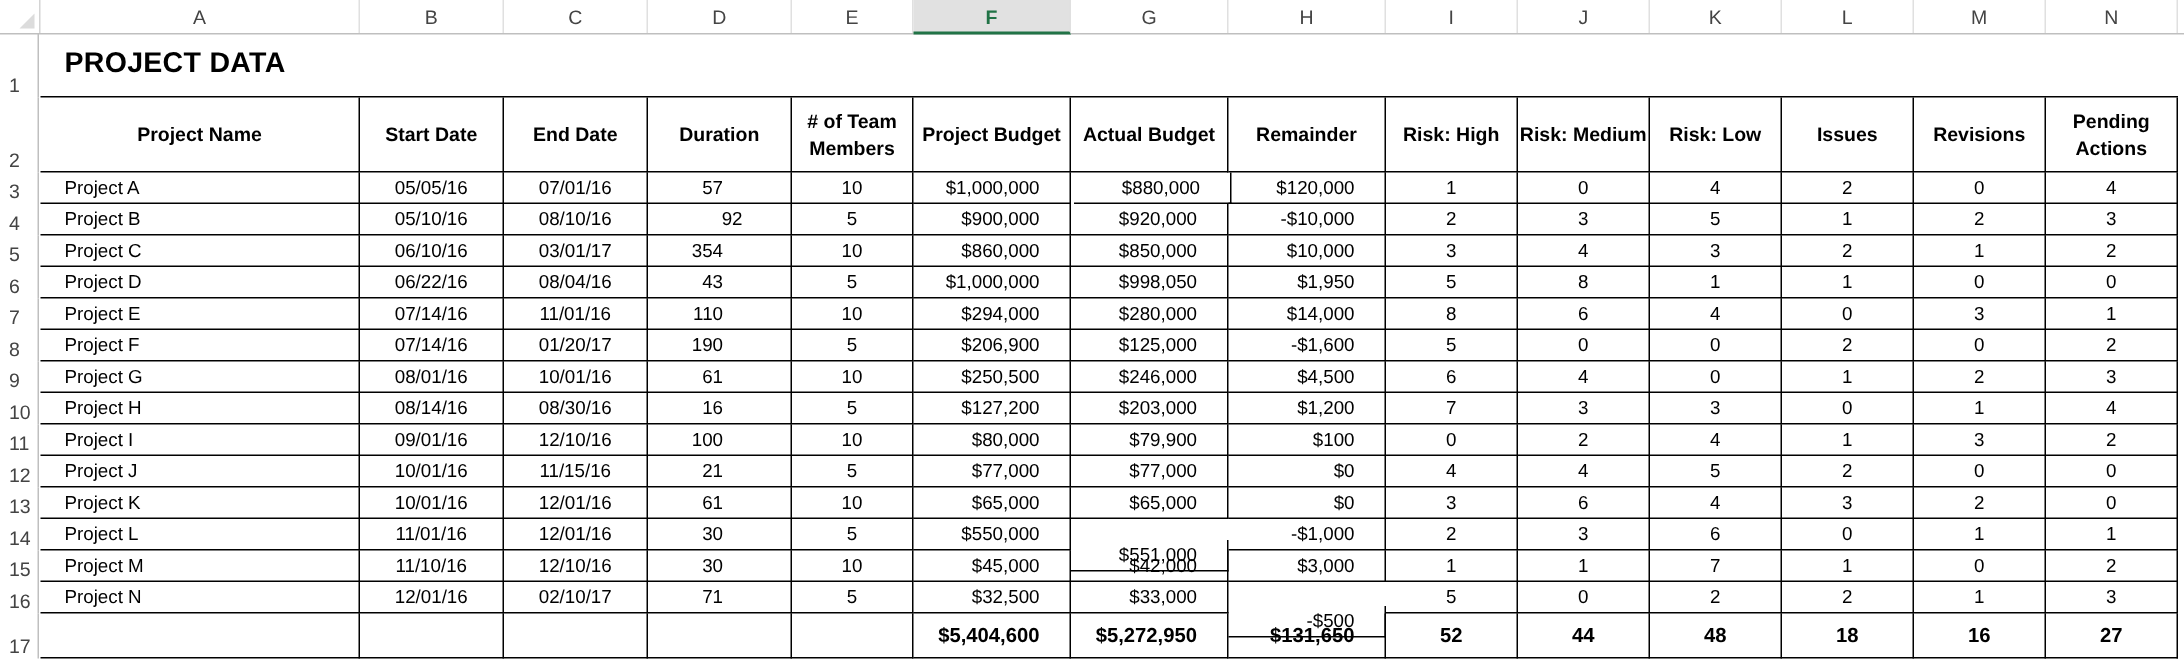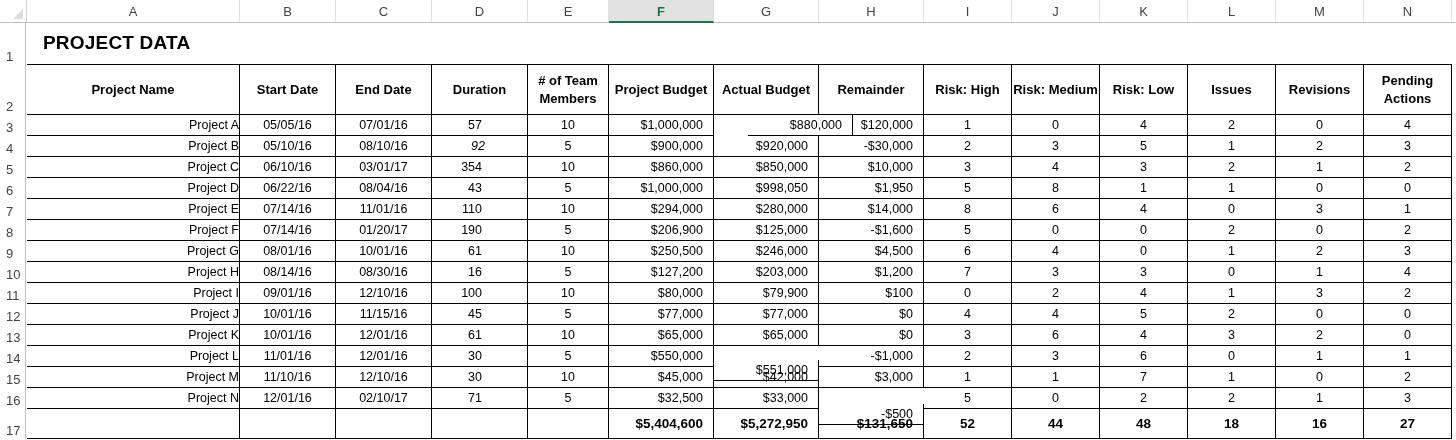--- a/index.html
+++ b/index.html
@@ -23,22 +23,22 @@
           border-right: 1px solid #bfbfbf; }
     .rh span { position: absolute; bottom: 1px; left: 6px; }
     
     .cell { position: absolute; box-sizing: border-box; font-size: 12.5px;
             white-space: nowrap; overflow: hidden; }
     .grid { border-right: 1px solid #000; border-bottom: 1px solid #000; }
     .title { font-size: 19px; font-weight: bold; letter-spacing: 0.2px; }
     .hdr { font-weight: bold; font-size: 13px; text-align: center; display: flex;
            align-items: center; justify-content: center; line-height: 18px; white-space: normal; }
     .c { text-align: center; }
-    .r { text-align: right; padding-right: 10px; }
-    .l { text-align: right; padding-left: 3px; }
+    .r { text-align: right; padding-right: 20px; }
+    .l { text-align: left; padding-left: 16px; }
     .tot { font-weight: bold; font-size: 13.5px; }
   </style>
 </head>
 <body>
 
 <div class="sheet" id="sheet">
     <div class="colhdr">
       <div class="corner">
         <div class="tri"></div>
       </div>
@@ -123,36 +123,36 @@
     <div class="cell grid hdr" style="left: 1100px; top: 65px; width: 88px; height: 50px;">Risk: Low</div>
     <div class="cell grid hdr" style="left: 1188px; top: 65px; width: 88px; height: 50px;">Issues</div>
     <div class="cell grid hdr" style="left: 1276px; top: 65px; width: 88px; height: 50px;">Revisions</div>
     <div class="cell grid hdr" style="left: 1364px; top: 65px; width: 88px; height: 50px;">Pending Actions</div>
     <div class="cell grid l" style="left: 27px; top: 115px; width: 213px; height: 21px; line-height: 20px;">Project A</div>
     <div class="cell grid c" style="left: 240px; top: 115px; width: 96px; height: 21px; line-height: 20px;">05/05/16</div>
     <div class="cell grid c" style="left: 336px; top: 115px; width: 96px; height: 21px; line-height: 20px;">07/01/16</div>
     <div class="cell grid r" style="left: 432px; top: 115px; width: 96px; height: 21px; line-height: 20px; padding-right: 45px;">57</div>
     <div class="cell grid c" style="left: 528px; top: 115px; width: 81px; height: 21px; line-height: 20px;">10</div>
     <div class="cell grid r" style="left: 609px; top: 115px; width: 105px; height: 21px; line-height: 20px;">$1,000,000</div>
-    <div class="cell grid r" style="left: 748px; top: 115px; width: 105px; height: 21px; line-height: 20px;">$880,000</div>
+    <div class="cell grid r" style="left: 716px; top: 115px; width: 105px; height: 21px; line-height: 20px;">$880,000</div>
     <div class="cell grid r" style="left: 819px; top: 115px; width: 105px; height: 21px; line-height: 20px;">$120,000</div>
     <div class="cell grid c" style="left: 924px; top: 115px; width: 88px; height: 21px; line-height: 20px;">1</div>
     <div class="cell grid c" style="left: 1012px; top: 115px; width: 88px; height: 21px; line-height: 20px;">0</div>
     <div class="cell grid c" style="left: 1100px; top: 115px; width: 88px; height: 21px; line-height: 20px;">4</div>
     <div class="cell grid c" style="left: 1188px; top: 115px; width: 88px; height: 21px; line-height: 20px;">2</div>
     <div class="cell grid c" style="left: 1276px; top: 115px; width: 88px; height: 21px; line-height: 20px;">0</div>
     <div class="cell grid c" style="left: 1364px; top: 115px; width: 88px; height: 21px; line-height: 20px;">4</div>
     <div class="cell grid l" style="left: 27px; top: 136px; width: 213px; height: 21px; line-height: 20px;">Project B</div>
     <div class="cell grid c" style="left: 240px; top: 136px; width: 96px; height: 21px; line-height: 20px;">05/10/16</div>
     <div class="cell grid c" style="left: 336px; top: 136px; width: 96px; height: 21px; line-height: 20px;">08/10/16</div>
-    <div class="cell grid r" style="left: 432px; top: 136px; width: 96px; height: 21px; line-height: 20px; padding-right: 42px; font-style: italic;">92</div>
+    <div class="cell grid r" style="left: 432px; top: 136px; width: 96px; height: 21px; line-height: 20px; padding-right: 32px;">92</div>
     <div class="cell grid c" style="left: 528px; top: 136px; width: 81px; height: 21px; line-height: 20px;">5</div>
     <div class="cell grid r" style="left: 609px; top: 136px; width: 105px; height: 21px; line-height: 20px;">$900,000</div>
     <div class="cell grid r" style="left: 714px; top: 136px; width: 105px; height: 21px; line-height: 20px;">$920,000</div>
-    <div class="cell grid r" style="left: 819px; top: 136px; width: 105px; height: 21px; line-height: 20px;">-$30,000</div>
+    <div class="cell grid r" style="left: 819px; top: 136px; width: 105px; height: 21px; line-height: 20px;">-$10,000</div>
     <div class="cell grid c" style="left: 924px; top: 136px; width: 88px; height: 21px; line-height: 20px;">2</div>
     <div class="cell grid c" style="left: 1012px; top: 136px; width: 88px; height: 21px; line-height: 20px;">3</div>
     <div class="cell grid c" style="left: 1100px; top: 136px; width: 88px; height: 21px; line-height: 20px;">5</div>
     <div class="cell grid c" style="left: 1188px; top: 136px; width: 88px; height: 21px; line-height: 20px;">1</div>
     <div class="cell grid c" style="left: 1276px; top: 136px; width: 88px; height: 21px; line-height: 20px;">2</div>
     <div class="cell grid c" style="left: 1364px; top: 136px; width: 88px; height: 21px; line-height: 20px;">3</div>
     <div class="cell grid l" style="left: 27px; top: 157px; width: 213px; height: 21px; line-height: 20px;">Project C</div>
     <div class="cell grid c" style="left: 240px; top: 157px; width: 96px; height: 21px; line-height: 20px;">06/10/16</div>
     <div class="cell grid c" style="left: 336px; top: 157px; width: 96px; height: 21px; line-height: 20px;">03/01/17</div>
     <div class="cell grid r" style="left: 432px; top: 157px; width: 96px; height: 21px; line-height: 20px; padding-right: 45px;">354</div>
@@ -246,21 +246,21 @@
     <div class="cell grid r" style="left: 819px; top: 283px; width: 105px; height: 21px; line-height: 20px;">$100</div>
     <div class="cell grid c" style="left: 924px; top: 283px; width: 88px; height: 21px; line-height: 20px;">0</div>
     <div class="cell grid c" style="left: 1012px; top: 283px; width: 88px; height: 21px; line-height: 20px;">2</div>
     <div class="cell grid c" style="left: 1100px; top: 283px; width: 88px; height: 21px; line-height: 20px;">4</div>
     <div class="cell grid c" style="left: 1188px; top: 283px; width: 88px; height: 21px; line-height: 20px;">1</div>
     <div class="cell grid c" style="left: 1276px; top: 283px; width: 88px; height: 21px; line-height: 20px;">3</div>
     <div class="cell grid c" style="left: 1364px; top: 283px; width: 88px; height: 21px; line-height: 20px;">2</div>
     <div class="cell grid l" style="left: 27px; top: 304px; width: 213px; height: 21px; line-height: 20px;">Project J</div>
     <div class="cell grid c" style="left: 240px; top: 304px; width: 96px; height: 21px; line-height: 20px;">10/01/16</div>
     <div class="cell grid c" style="left: 336px; top: 304px; width: 96px; height: 21px; line-height: 20px;">11/15/16</div>
-    <div class="cell grid r" style="left: 432px; top: 304px; width: 96px; height: 21px; line-height: 20px; padding-right: 45px;">45</div>
+    <div class="cell grid r" style="left: 432px; top: 304px; width: 96px; height: 21px; line-height: 20px; padding-right: 45px;">21</div>
     <div class="cell grid c" style="left: 528px; top: 304px; width: 81px; height: 21px; line-height: 20px;">5</div>
     <div class="cell grid r" style="left: 609px; top: 304px; width: 105px; height: 21px; line-height: 20px;">$77,000</div>
     <div class="cell grid r" style="left: 714px; top: 304px; width: 105px; height: 21px; line-height: 20px;">$77,000</div>
     <div class="cell grid r" style="left: 819px; top: 304px; width: 105px; height: 21px; line-height: 20px;">$0</div>
     <div class="cell grid c" style="left: 924px; top: 304px; width: 88px; height: 21px; line-height: 20px;">4</div>
     <div class="cell grid c" style="left: 1012px; top: 304px; width: 88px; height: 21px; line-height: 20px;">4</div>
     <div class="cell grid c" style="left: 1100px; top: 304px; width: 88px; height: 21px; line-height: 20px;">5</div>
     <div class="cell grid c" style="left: 1188px; top: 304px; width: 88px; height: 21px; line-height: 20px;">2</div>
     <div class="cell grid c" style="left: 1276px; top: 304px; width: 88px; height: 21px; line-height: 20px;">0</div>
     <div class="cell grid c" style="left: 1364px; top: 304px; width: 88px; height: 21px; line-height: 20px;">0</div>

